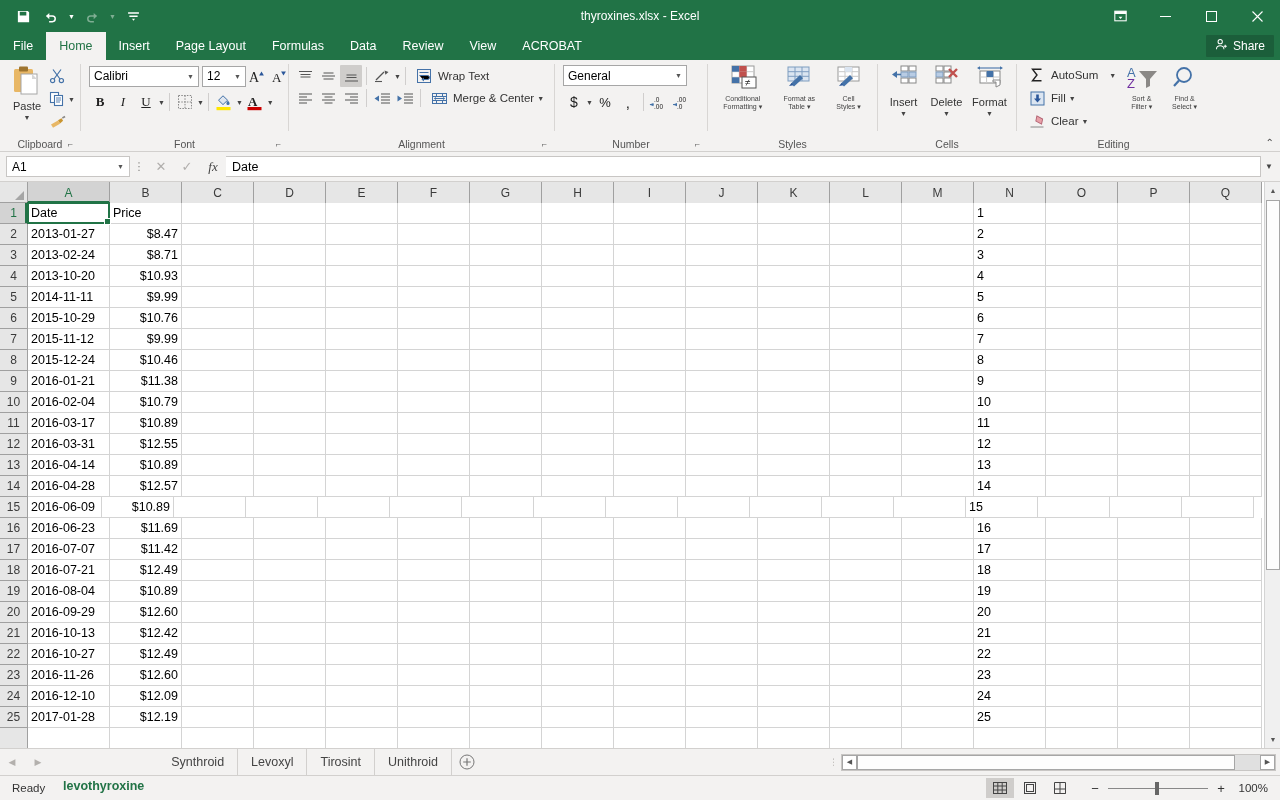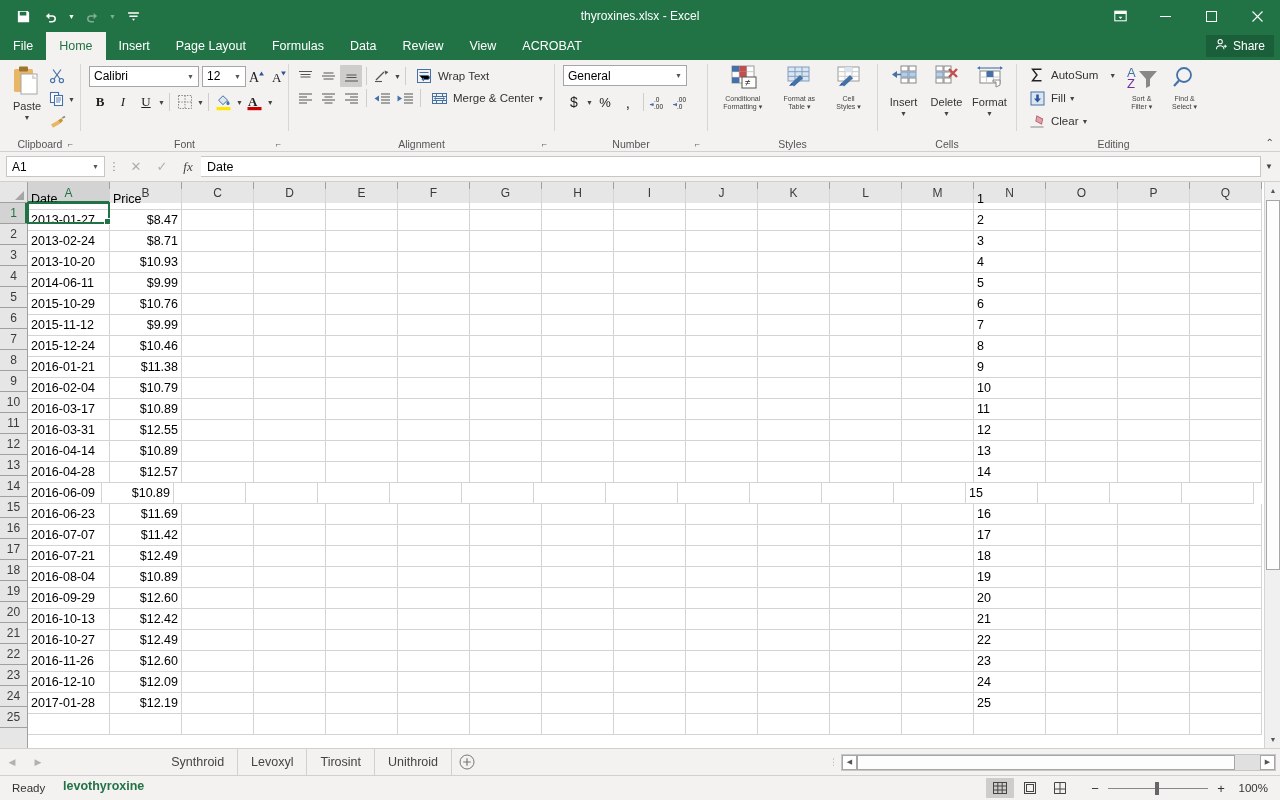--- a/index.html
+++ b/index.html
@@ -109,21 +109,21 @@
     width: 124px; height: 21px; background: #fff; border: 1px solid #a6a6a6;
     font-size: 12px; display: flex; align-items: center; padding: 0 4px; color: #000;
   }
 
   
   .formulabar {
     height: 30px; background: #f3f2f1; display: flex; align-items: center;
     border-bottom: 1px solid #d2d0ce; padding: 0 3px; flex: none;
   }
   .namebox {
-    width: 99px; height: 21px; background: #fff; border: 1px solid #c8c6c4;
+    width: 124px; height: 21px; background: #fff; border: 1px solid #c8c6c4;
     font-size: 12px; display: flex; align-items: center; padding: 0 5px; color: #000;
     margin-left: 3px;
   }
   .fb-dots { width: 18px; text-align: center; color: #8a8886; font-size: 11px; letter-spacing: 0; }
   .fb-icons { display: flex; align-items: center; gap: 0px; }
   .fb-ic { width: 26px; height: 22px; display: flex; align-items: center; justify-content: center;
     font-size: 13px; }
   .fb-input {
     flex: 1; height: 21px; background: #fff; border: 1px solid #c8c6c4; border-left: none;
     font-size: 12.5px; display: flex; align-items: center; padding: 0 6px; color: #000;
@@ -150,21 +150,21 @@
     height: 21px; background: #e6e6e6; border-right: 1px solid #a0a0a0;
     font-size: 12px; color: #3b3b3b; display: flex; align-items: center; justify-content: center;
   }
   .ch.sel { background: #d3d3d3; color: #217346; box-shadow: inset 0 -2px 0 #217346; font-weight: normal; }
   .rowhead { position: absolute; left: 0; top: 21px; width: 28px; border-right: 1px solid #a0a0a0; }
   .rh {
     height: 21px; background: #e6e6e6; border-bottom: 1px solid #a0a0a0;
     font-size: 12px; color: #3b3b3b; display: flex; align-items: center; justify-content: center;
   }
   .rh.sel { background: #d3d3d3; color: #217346; box-shadow: inset -2px 0 0 #217346; }
-  .cells { position: absolute; left: 28px; top: 7px; }
+  .cells { position: absolute; left: 28px; top: 21px; }
   .crow { display: flex; height: 21px; }
   .cell {
     height: 21px; border-right: 1px solid #d4d4d4; border-bottom: 1px solid #d4d4d4;
     font-size: 12.5px; color: #000; display: flex; align-items: center; padding: 0 3px;
     overflow: hidden; white-space: nowrap;
   }
   .cell.right { justify-content: flex-end; }
   .active-cell {
     position: absolute; border: 2px solid #217346; pointer-events: none;
   }
@@ -839,21 +839,21 @@
           <div class="cell" style="width: 72px;"></div>
           <div class="cell" style="width: 72px;"></div>
           <div class="cell" style="width: 72px;"></div>
           <div class="cell" style="width: 72px;"></div>
           <div class="cell" style="width: 72px;">4</div>
           <div class="cell" style="width: 72px;"></div>
           <div class="cell" style="width: 72px;"></div>
           <div class="cell" style="width: 72px;"></div>
         </div>
         <div class="crow">
-          <div class="cell" style="width: 82px;">2014-06-11</div>
+          <div class="cell" style="width: 82px;">2014-11-11</div>
           <div class="cell right" style="width: 72px;">$9.99</div>
           <div class="cell" style="width: 72px;"></div>
           <div class="cell" style="width: 72px;"></div>
           <div class="cell" style="width: 72px;"></div>
           <div class="cell" style="width: 72px;"></div>
           <div class="cell" style="width: 72px;"></div>
           <div class="cell" style="width: 72px;"></div>
           <div class="cell" style="width: 72px;"></div>
           <div class="cell" style="width: 72px;"></div>
           <div class="cell" style="width: 72px;"></div>

